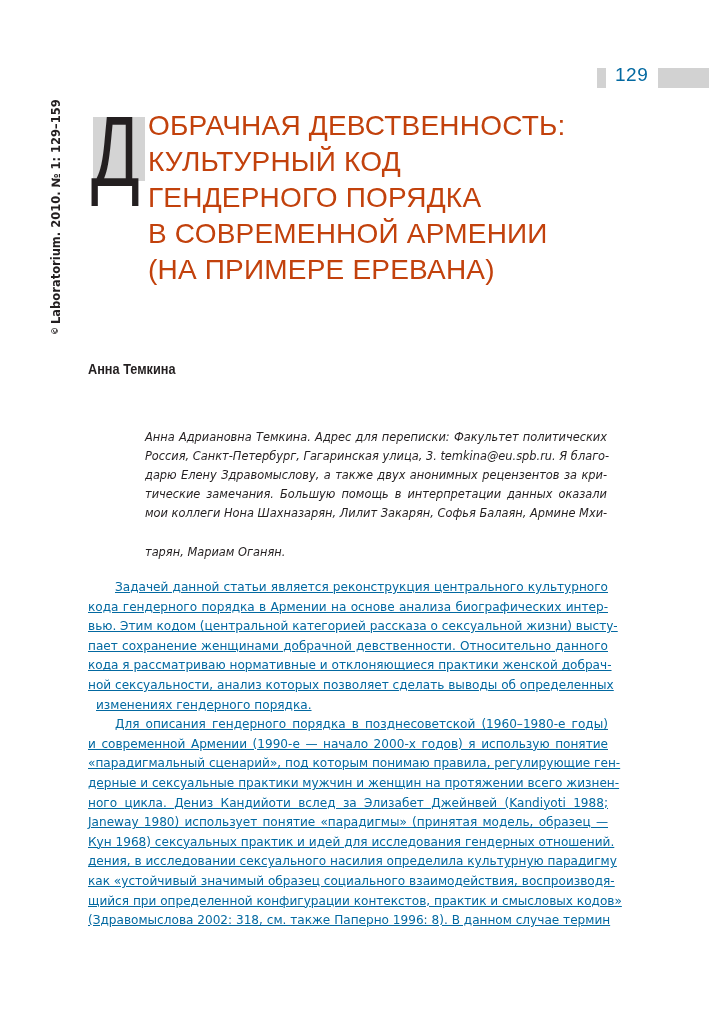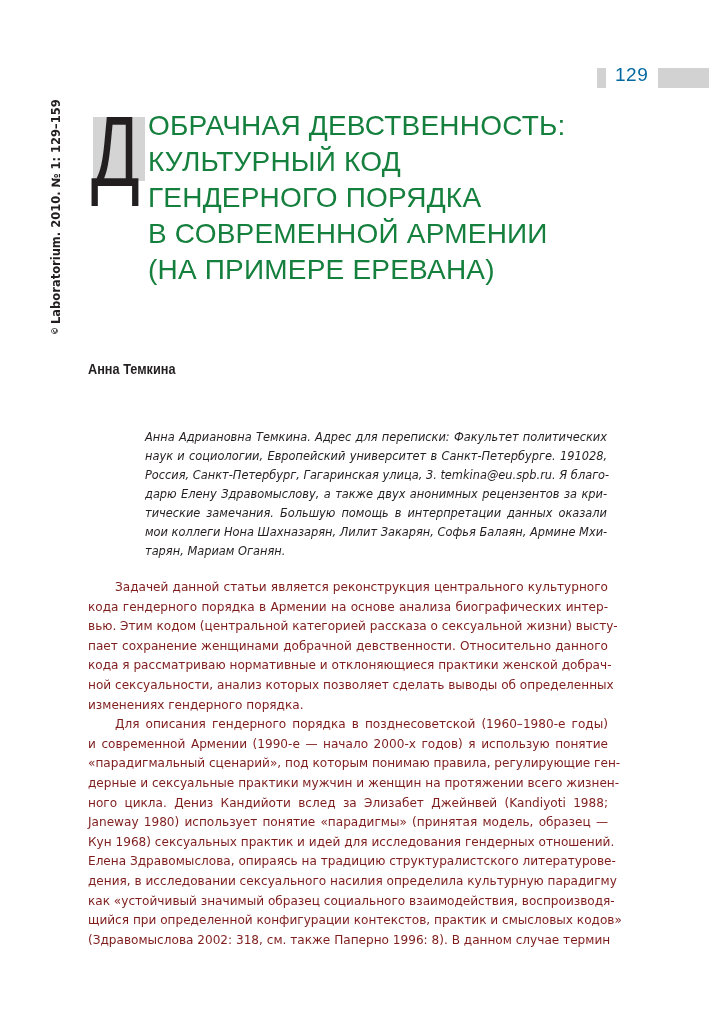--- a/index.html
+++ b/index.html
@@ -9,33 +9,33 @@
   .pagenum { position: absolute; left: 615px; top: 64px; font-family: "Liberation Sans", sans-serif; font-size: 19px; color: #0369a1; letter-spacing: 0.5px; }
   .pagenum-right-bar { position: absolute; left: 658px; top: 68px; width: 51px; height: 20px; background: #d2d2d2; }
 
   .side-ref { position: absolute; left: 49px; top: 335px; transform-origin: 0 0; transform: rotate(-90deg);
     font-family: "DejaVu Sans", sans-serif; font-weight: bold; font-size: 11.5px; white-space: nowrap; color: #231f20; }
   .side-ref .copy { font-size: 8px; vertical-align: 2px; margin-right: 3px; }
 
   .dropcap-box { position: absolute; left: 93px; top: 117px; width: 52px; height: 64px; background: #d4d4d4; }
   .dropcap { position: absolute; left: 91px; top: 101px; font-family: "Liberation Sans", sans-serif; font-size: 100px; line-height: 100px; font-weight: normal; color: #231f20; transform: scaleX(0.72); transform-origin: 0 0; }
 
-  .title { position: absolute; left: 148px; top: 108px; font-family: "Liberation Sans", sans-serif; font-size: 28px; line-height: 36px; color: #15803d; letter-spacing: 0.2px; }
+  .title { position: absolute; left: 148px; top: 108px; font-family: "Liberation Sans", sans-serif; font-size: 28px; line-height: 36px; color: #c2410c; letter-spacing: 0.2px; }
   .title div { white-space: nowrap; }
 
   .author { position: absolute; left: 88px; top: 360px; font-family: "Liberation Sans", sans-serif; font-weight: bold; font-size: 15.5px; transform: scaleX(0.82); transform-origin: 0 0; color: #231f20; }
 
   .note { position: absolute; left: 145px; top: 428px; width: 462px; font-family: "DejaVu Sans", sans-serif; font-style: italic; font-size: 11.4px; line-height: 19px; color: #231f20; }
   .note div { text-align: justify; text-align-last: justify; white-space: nowrap; }
-  .note div.last { text-align-last: left; }
+  .note div.last { text-align-last: left; margin-top: 20px; }
 
-  .body { position: absolute; left: 88px; top: 578px; width: 520px; font-family: "DejaVu Sans", sans-serif; font-size: 12.1px; line-height: 19.6px; color: #7f1d1d; }
+  .body { position: absolute; left: 88px; top: 578px; width: 520px; font-family: "DejaVu Sans", sans-serif; font-size: 12.1px; line-height: 19.6px; color: #0369a1; text-decoration: underline; }
   .body .line { text-align: justify; text-align-last: justify; white-space: nowrap; overflow: visible; }
   .body .line.indent { padding-left: 27px; }
-  .body .line.last { text-align-last: left; }
+  .body .line.last { text-align-last: left; margin-left: 8px; }
 </style>
 </head>
 <body>
 
 <div class="pagenum-left-bar"></div>
 <div class="pagenum">129</div>
 <div class="pagenum-right-bar"></div>
 
 <div class="side-ref">
   <span class="copy">©</span><span>Laboratorium. 2010. № 1: 129–159</span>
@@ -49,21 +49,20 @@
   <div>КУЛЬТУРНЫЙ КОД</div>
   <div>ГЕНДЕРНОГО ПОРЯДКА</div>
   <div>В СОВРЕМЕННОЙ АРМЕНИИ</div>
   <div>(НА ПРИМЕРЕ ЕРЕВАНА)</div>
 </div>
 
 <div class="author">Анна Темкина</div>
 
 <div class="note">
   <div>Анна Адриановна Темкина. Адрес для переписки: Факультет политических</div>
-  <div>наук и социологии, Европейский университет в Санкт-Петербурге. 191028,</div>
   <div>Россия, Санкт-Петербург, Гагаринская улица, 3. temkina@eu.spb.ru. Я благо-</div>
   <div>дарю Елену Здравомыслову, а также двух анонимных рецензентов за кри-</div>
   <div>тические замечания. Большую помощь в интерпретации данных оказали</div>
   <div>мои коллеги Нона Шахназарян, Лилит Закарян, Софья Балаян, Армине Мхи-</div>
   <div class="last">тарян, Мариам Оганян.</div>
 </div>
 
 <div class="body">
   <div>
     <div class="line indent">Задачей данной статьи является реконструкция центрального культурного</div>
@@ -75,19 +74,18 @@
     <div class="line last">изменениях гендерного порядка.</div>
   </div>
   <div>
     <div class="line indent">Для описания гендерного порядка в позднесоветской (1960–1980-е годы)</div>
     <div class="line">и современной Армении (1990-е — начало 2000-х годов) я использую понятие</div>
     <div class="line">«парадигмальный сценарий», под которым понимаю правила, регулирующие ген-</div>
     <div class="line">дерные и сексуальные практики мужчин и женщин на протяжении всего жизнен-</div>
     <div class="line">ного цикла. Дениз Кандийоти вслед за Элизабет Джейнвей (Kandiyoti 1988;</div>
     <div class="line">Janeway 1980) использует понятие «парадигмы» (принятая модель, образец —</div>
     <div class="line">Кун 1968) сексуальных практик и идей для исследования гендерных отношений.</div>
-    <div class="line">Елена Здравомыслова, опираясь на традицию структуралистского литературове-</div>
     <div class="line">дения, в исследовании сексуального насилия определила культурную парадигму</div>
     <div class="line">как «устойчивый значимый образец социального взаимодействия, воспроизводя-</div>
     <div class="line">щийся при определенной конфигурации контекстов, практик и смысловых кодов»</div>
     <div class="line">(Здравомыслова 2002: 318, см. также Паперно 1996: 8). В данном случае термин</div>
   </div>
 </div>
 
 </body></html>

